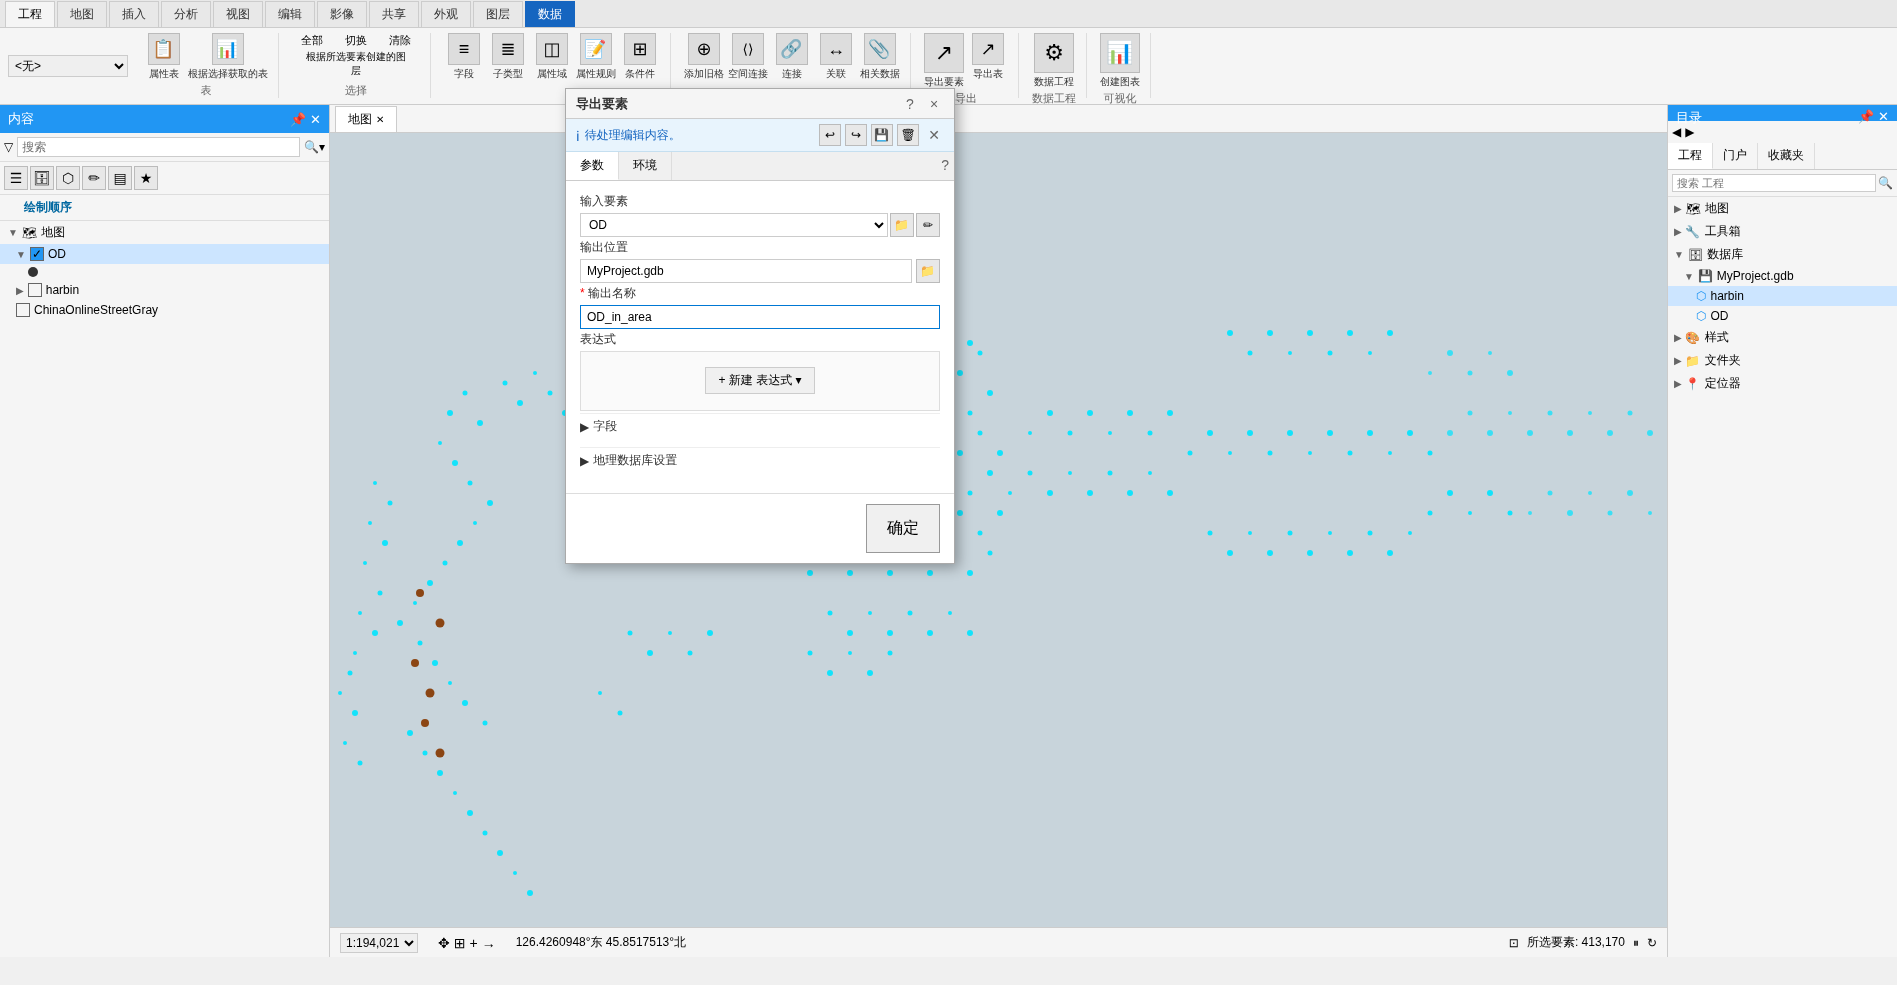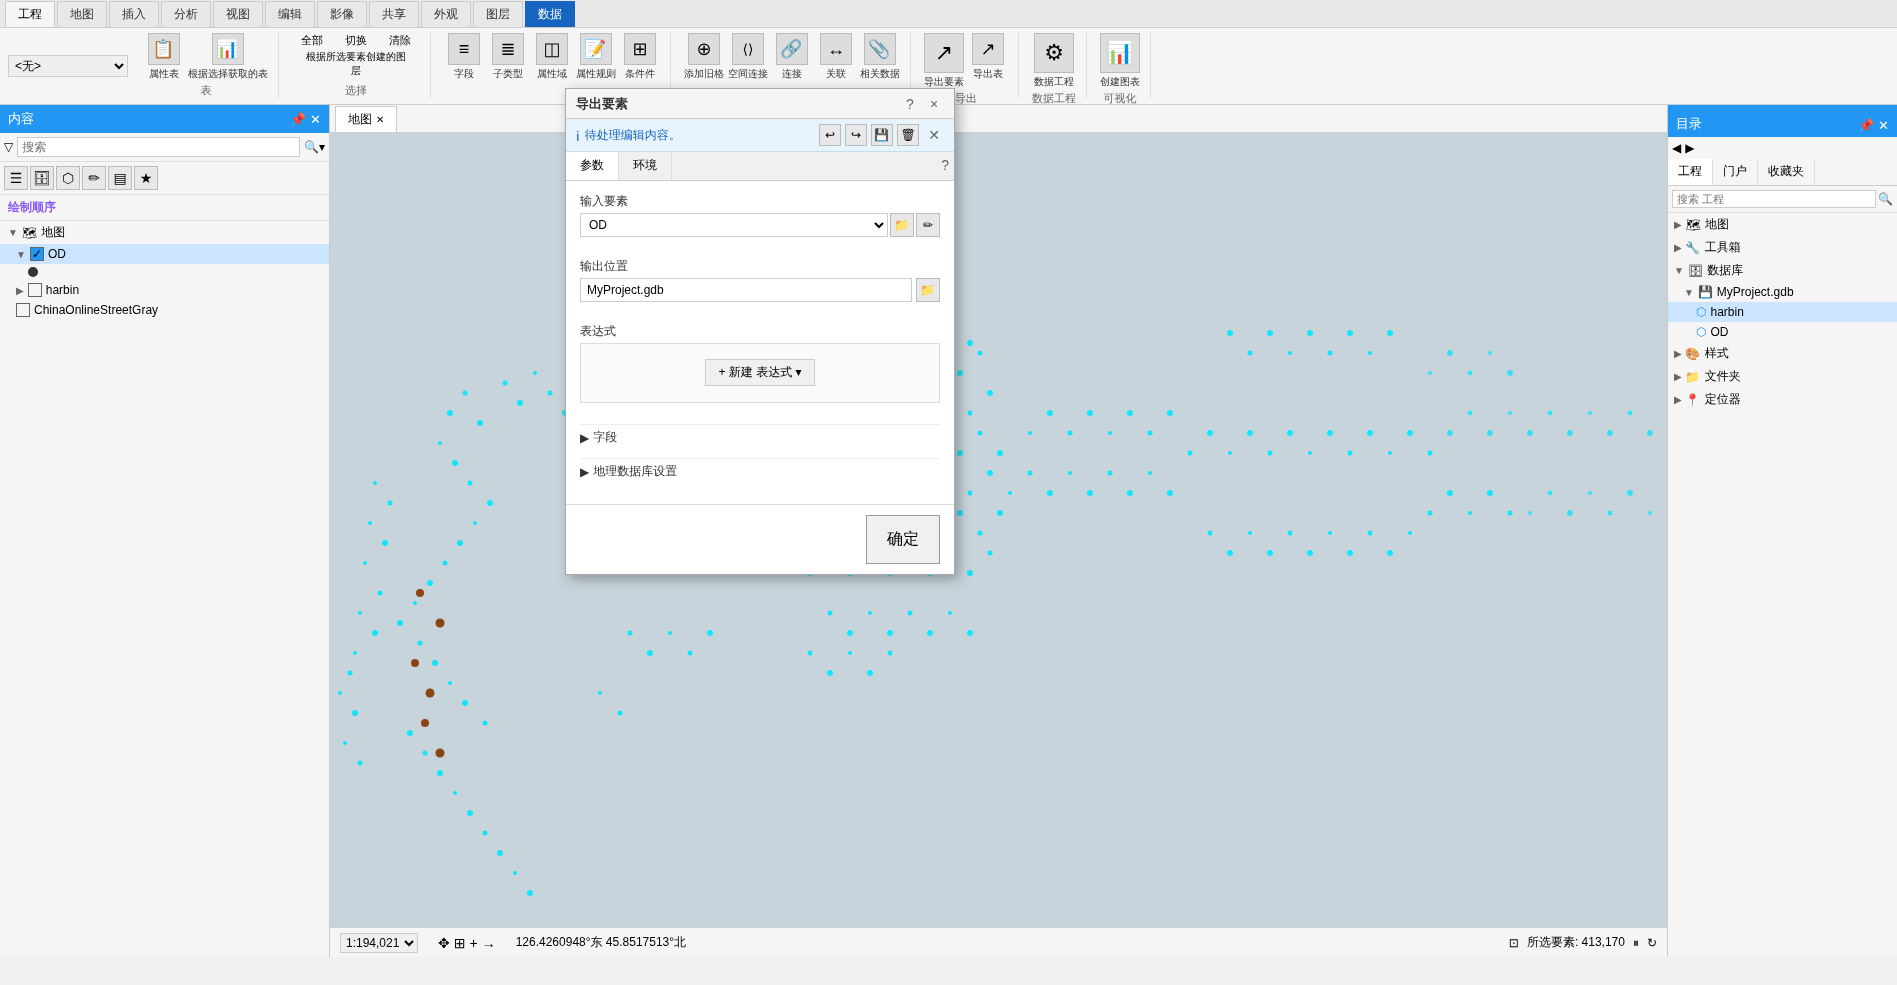--- a/index.html
+++ b/index.html
@@ -21,35 +21,35 @@
     
     .main { display: flex; height: calc(985px - 105px - 28px); }
 
     
     .left-panel { width: 330px; background: #f5f5f5; border-right: 1px solid #ccc; display: flex; flex-direction: column; }
     .panel-header { background: #2196f3; color: white; padding: 4px 8px; font-size: 13px; display: flex; align-items: center; justify-content: space-between; height: 28px; }
     .panel-search { display: flex; align-items: center; padding: 4px; border-bottom: 1px solid #ddd; }
     .panel-search input { flex: 1; border: 1px solid #ccc; padding: 2px 4px; font-size: 12px; }
     .panel-icon-row { display: flex; gap: 2px; padding: 4px; border-bottom: 1px solid #ddd; }
     .panel-icon { width: 24px; height: 24px; background: #e8e8e8; border: 1px solid #bbb; display: flex; align-items: center; justify-content: center; cursor: pointer; font-size: 14px; }
-    .drawing-order { padding: 4px 8px; font-size: 12px; color: #8b5cf6; font-weight: bold; border-bottom: 1px solid #ddd; }
+    .drawing-order { padding: 4px 24px; font-size: 12px; color: #0369a1; font-weight: bold; border-bottom: 1px solid #ddd; }
     .layer-item { padding: 3px 8px; display: flex; align-items: center; gap: 4px; cursor: pointer; }
     .layer-item.selected { background: #cce5ff; }
     .layer-item.level1 { padding-left: 16px; }
     .layer-item.level2 { padding-left: 28px; }
     .layer-checkbox { width: 14px; height: 14px; border: 1px solid #666; display: inline-flex; align-items: center; justify-content: center; }
     .layer-name { font-size: 12px; }
     .collapse-arrow { font-size: 10px; color: #666; cursor: pointer; }
     .map-tab-bar { background: #f5f5f5; border-bottom: 1px solid #ccc; height: 28px; display: flex; align-items: center; padding-left: 5px; }
     .map-tab { padding: 4px 12px; background: white; border: 1px solid #ccc; border-bottom: none; font-size: 12px; cursor: pointer; display: flex; align-items: center; gap: 4px; }
     .map-canvas { width: 100%; height: calc(100% - 28px); background: #e8e8e8; position: relative; overflow: hidden; }
 
     
     .right-panel { width: 230px; background: #f5f5f5; border-left: 1px solid #ccc; display: flex; flex-direction: column; }
-    .right-panel-header { background: #2196f3; color: white; padding: 4px 8px; font-size: 13px; height: 32px; display: flex; align-items: flex-end; justify-content: space-between; }
+    .right-panel-header { background: #2196f3; color: white; padding: 4px 8px; font-size: 13px; height: 16px; display: flex; align-items: flex-start; justify-content: space-between; }
     .right-panel-tabs { display: flex; border-bottom: 1px solid #ccc; }
     .right-panel-tab { padding: 4px 10px; font-size: 12px; cursor: pointer; border-right: 1px solid #ddd; }
     .right-panel-tab.active { background: white; border-bottom: 1px solid white; }
     .right-panel-search { display: flex; padding: 4px; border-bottom: 1px solid #ddd; align-items: center; gap: 2px; }
     .right-panel-search input { flex: 1; border: 1px solid #ccc; padding: 2px 4px; font-size: 11px; }
     .catalog-item { display: flex; align-items: center; gap: 4px; padding: 3px 6px; cursor: pointer; font-size: 12px; }
     .catalog-item.selected { background: #cce5ff; }
     .catalog-arrow { font-size: 10px; color: #666; }
     .catalog-item.level1 { padding-left: 16px; }
     .catalog-item.level2 { padding-left: 28px; }
@@ -61,21 +61,21 @@
     .modal-title { font-size: 13px; font-weight: bold; color: #333; }
     .modal-title-btns { display: flex; gap: 4px; }
     .modal-title-btn { width: 20px; height: 20px; background: transparent; border: none; cursor: pointer; font-size: 14px; color: #666; display: flex; align-items: center; justify-content: center; }
     .modal-info-bar { background: #e8f4fd; border-bottom: 1px solid #c5dff0; padding: 5px 10px; display: flex; align-items: center; gap: 5px; font-size: 12px; color: #1565c0; }
     .modal-toolbar { display: flex; gap: 4px; padding: 4px 8px; border-bottom: 1px solid #ddd; background: #fafafa; }
     .modal-toolbar-btn { width: 22px; height: 22px; background: #e8e8e8; border: 1px solid #bbb; cursor: pointer; display: flex; align-items: center; justify-content: center; font-size: 12px; }
     .modal-tabs { display: flex; border-bottom: 1px solid #ccc; background: #f0f0f0; }
     .modal-tab { padding: 5px 14px; font-size: 12px; cursor: pointer; border-right: 1px solid #ddd; }
     .modal-tab.active { background: white; border-bottom: 1px solid white; font-weight: normal; }
     .modal-body { padding: 12px 14px; }
-    .modal-field { margin-bottom: 21px; }
+    .modal-field { margin-bottom: 2px; }
     .modal-label { font-size: 12px; color: #333; margin-bottom: 3px; }
     .modal-label.required::before { content: "* "; color: red; }
     .modal-input-row { display: flex; align-items: center; gap: 4px; }
     .modal-input { width: 100%; border: 1px solid #ccc; padding: 4px 6px; font-size: 12px; background: white; }
     .modal-input-with-btn { flex: 1; border: 1px solid #ccc; padding: 4px 6px; font-size: 12px; }
     .modal-input-btn { width: 24px; height: 24px; background: #e8e8e8; border: 1px solid #bbb; cursor: pointer; display: flex; align-items: center; justify-content: center; font-size: 12px; }
     .modal-dropdown-row { display: flex; align-items: center; gap: 2px; }
     .modal-select { flex: 1; border: 1px solid #ccc; padding: 3px 4px; font-size: 12px; background: white; }
     .modal-section { margin-bottom: 8px; }
     .modal-section-header { font-size: 12px; color: #333; cursor: pointer; display: flex; align-items: center; gap: 4px; padding: 4px 0; border-top: 1px solid #eee; }
@@ -744,20 +744,24 @@
       </div>
 
       <div class="modal-field">
         <div class="modal-label">输出位置</div>
         <div class="modal-input-row">
           <input type="text" class="modal-input-with-btn" value="MyProject.gdb" style="">
           <button class="modal-input-btn">📁</button>
         </div>
       </div>
 
+      <div class="modal-field">
+        <div class="modal-label required">输出名称</div>
+        <input type="text" class="modal-input" style="border: 1px solid rgb(0, 120, 212);" value="OD_in_area">
+      </div>
 
       <div class="modal-field">
         <div class="modal-label">表达式</div>
         <div style="border:1px solid #ddd;padding:15px;text-align:center;min-height:60px;background:#fafafa;">
           <button class="new-expression-btn">+ 新建 表达式 ▾</button>
         </div>
       </div>
 
       <div class="modal-section">
         <div class="modal-section-header">

